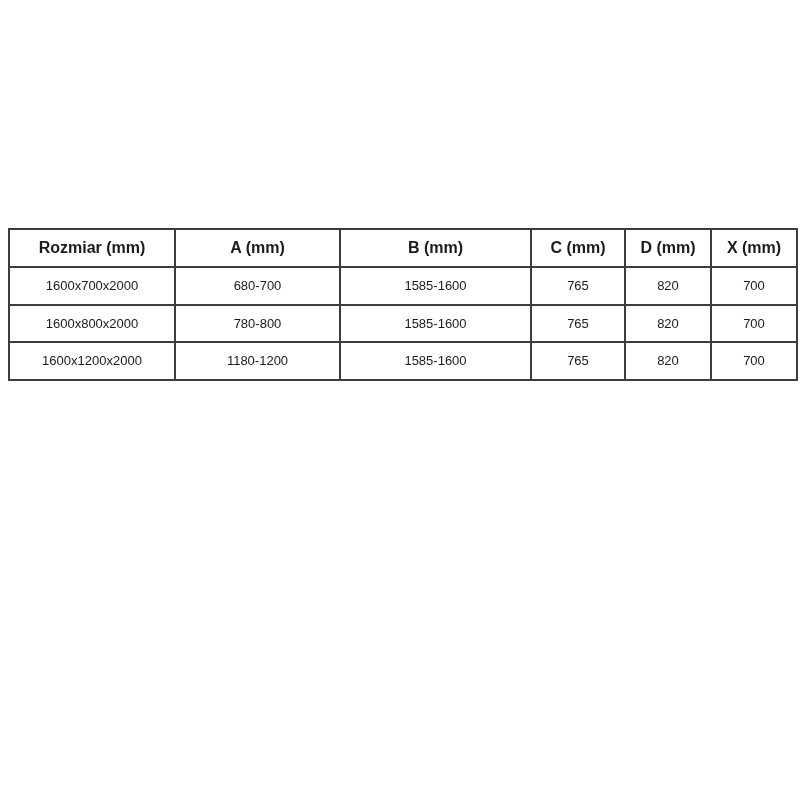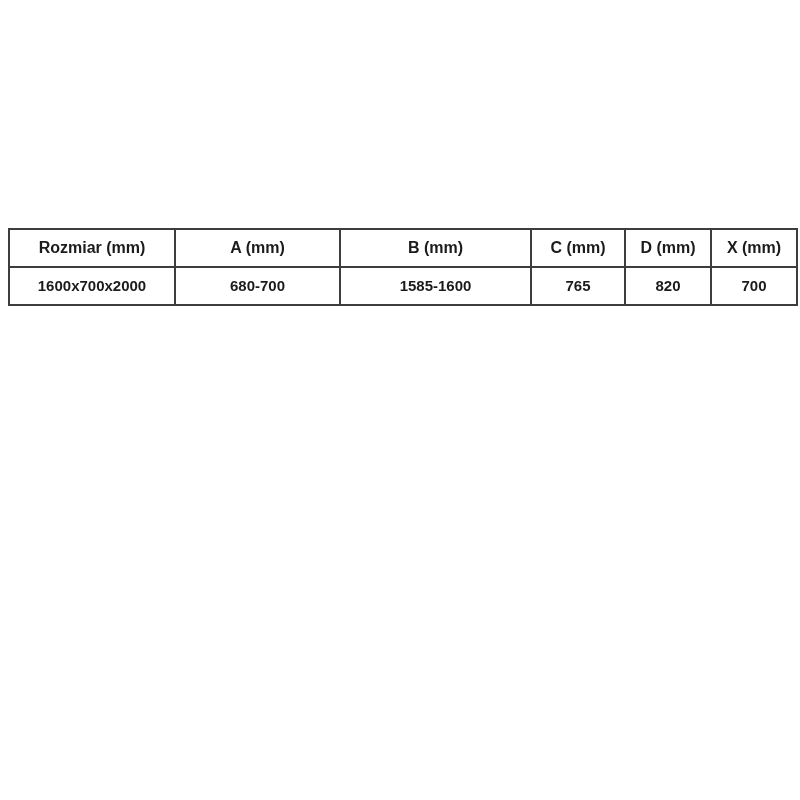--- a/index.html
+++ b/index.html
@@ -35,22 +35,22 @@
     white-space: nowrap;
   }
   table.spec-table th {
     height: 36px;
     font-size: 16px;
     font-weight: bold;
     margin-left: 41px;
   }
   table.spec-table td {
     height: 35.5px;
-    font-size: 15px;
-    font-weight: bold;
+    font-size: 13px;
+    font-weight: normal;
   }
 </style>
 </head>
 <body>
 
 <div class="page">
   <table class="spec-table">
     <colgroup>
       <col style="width:166px">
       <col style="width:165px">
@@ -71,15 +71,31 @@
     </thead>
     <tbody id="table-body">
         <tr>
           <td>1600x700x2000</td>
           <td>680-700</td>
           <td>1585-1600</td>
           <td>765</td>
           <td>820</td>
           <td>700</td>
         </tr>
+        <tr>
+          <td>1600x800x2000</td>
+          <td>780-800</td>
+          <td>1585-1600</td>
+          <td>765</td>
+          <td>820</td>
+          <td>700</td>
+        </tr>
+        <tr>
+          <td>1600x1200x2000</td>
+          <td>1180-1200</td>
+          <td>1585-1600</td>
+          <td>765</td>
+          <td>820</td>
+          <td>700</td>
+        </tr>
       </tbody>
   </table>
 </div>
 
 </body></html>

